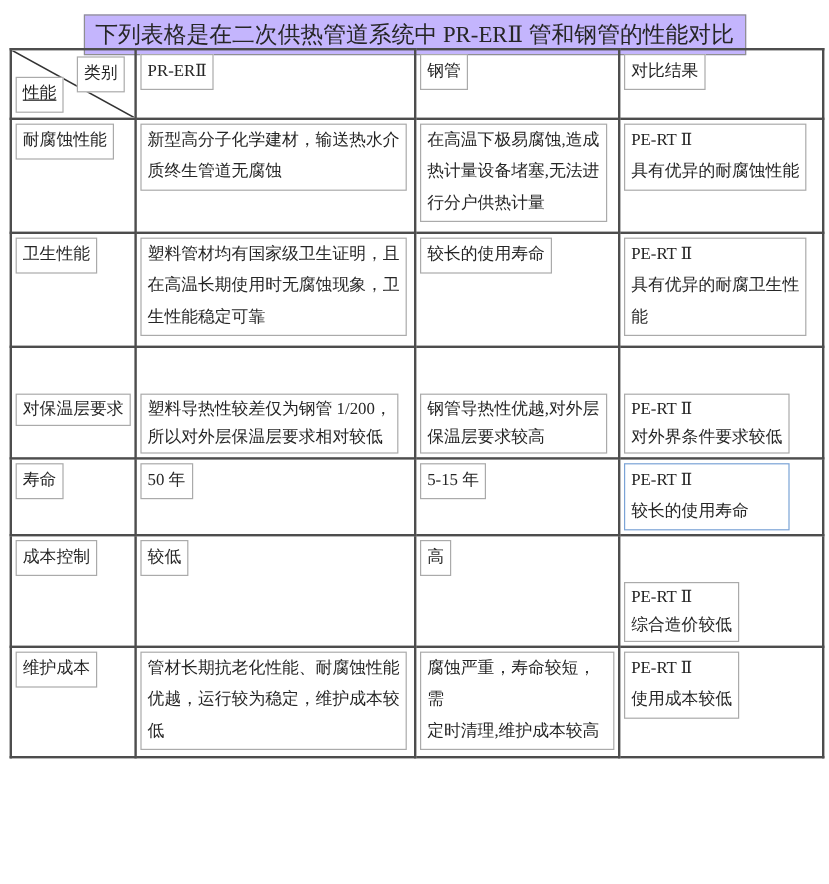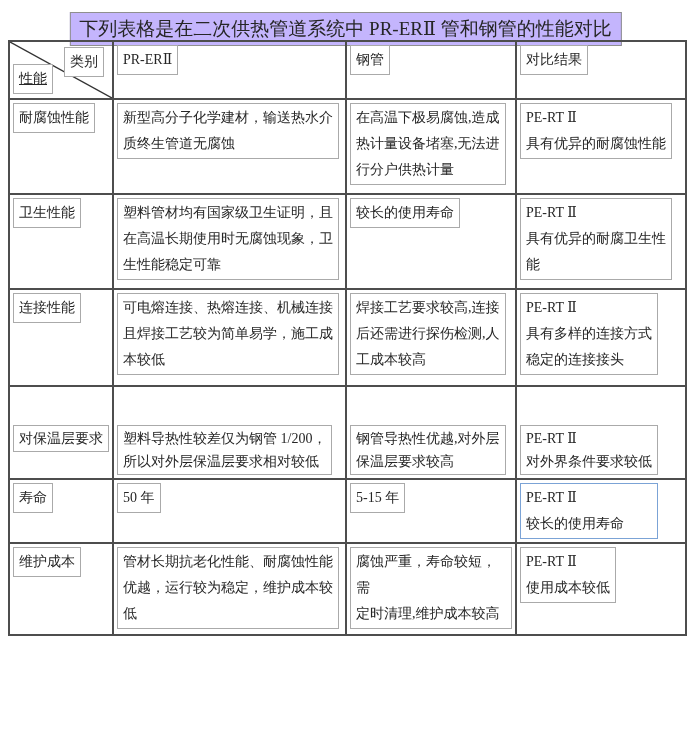--- a/index.html
+++ b/index.html
@@ -113,52 +113,47 @@
     <td><span class="box">卫生性能</span></td>
     <td><span class="box">塑料管材均有国家级卫生证明，且
 在高温长期使用时无腐蚀现象，卫
 生性能稳定可靠</span></td>
     <td><span class="box">较长的使用寿命</span></td>
     <td><span class="box">PE-RT Ⅱ
 具有优异的耐腐卫生性
 能</span></td>
   </tr>
 
-  <tr class="r-conn">
-    <td><span class="box">连接性能</span></td>
-    <td><span class="box">可电熔连接、热熔连接、机械连接
-且焊接工艺较为简单易学，施工成
-本较低</span></td>
-    <td><span class="box">焊接工艺要求较高,连接
-后还需进行探伤检测,人
-工成本较高</span></td>
-    <td><span class="box">PE-RT Ⅱ
-具有多样的连接方式
-稳定的连接接头</span></td>
-  </tr>
 
   <tr class="r-insul">
     <td><span class="box tight">对保温层要求</span></td>
     <td><span class="box tight">塑料导热性较差仅为钢管 1/200，
 所以对外层保温层要求相对较低</span></td>
     <td><span class="box tight">钢管导热性优越,对外层
 保温层要求较高</span></td>
     <td><span class="box tight">PE-RT Ⅱ
 对外界条件要求较低</span></td>
   </tr>
 
   <tr class="r-life">
     <td><span class="box">寿命</span></td>
     <td><span class="box">50 年</span></td>
     <td><span class="box">5-15 年</span></td>
     <td><span class="box selected">PE-RT Ⅱ
 较长的使用寿命</span></td>
   </tr>
 
 
+  <tr class="r-cost">
+    <td><span class="box">成本控制</span></td>
+    <td><span class="box">较低</span></td>
+    <td><span class="box">高</span></td>
+    <td><span class="box tight">PE-RT Ⅱ
+综合造价较低</span></td>
+  </tr>
 
   <tr class="r-maint">
     <td><span class="box">维护成本</span></td>
     <td><span class="box">管材长期抗老化性能、耐腐蚀性能
 优越，运行较为稳定，维护成本较
 低</span></td>
     <td><span class="box">腐蚀严重，寿命较短，需
 定时清理,维护成本较高</span></td>
     <td><span class="box">PE-RT Ⅱ
 使用成本较低</span></td>

